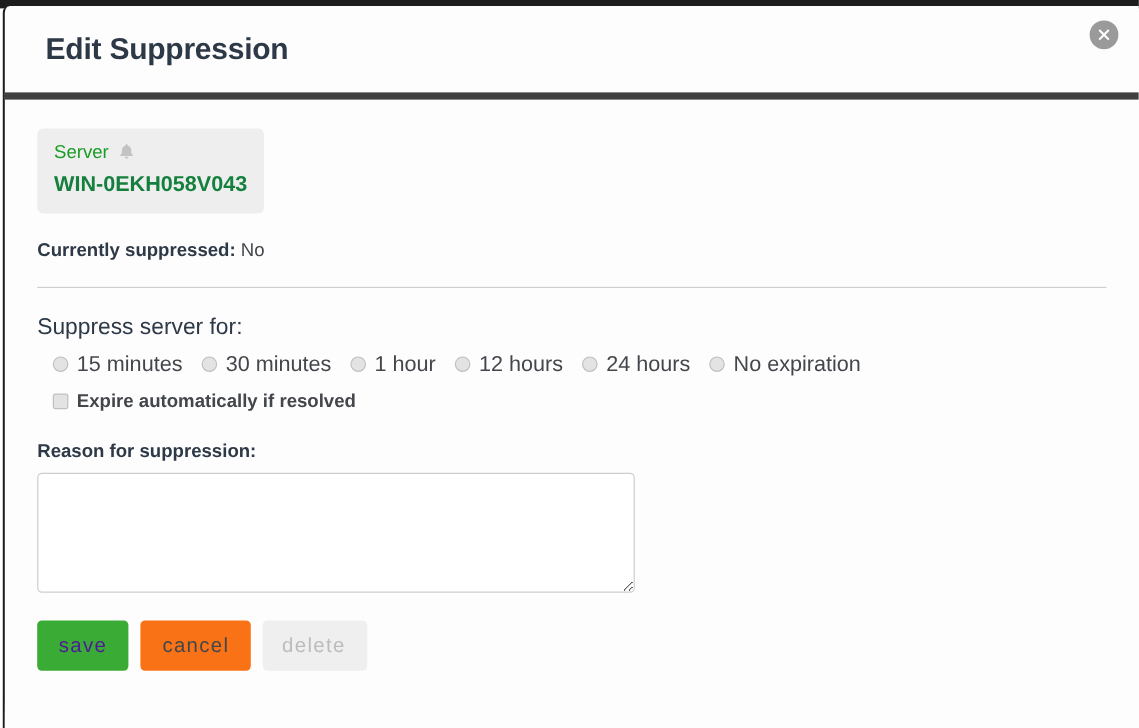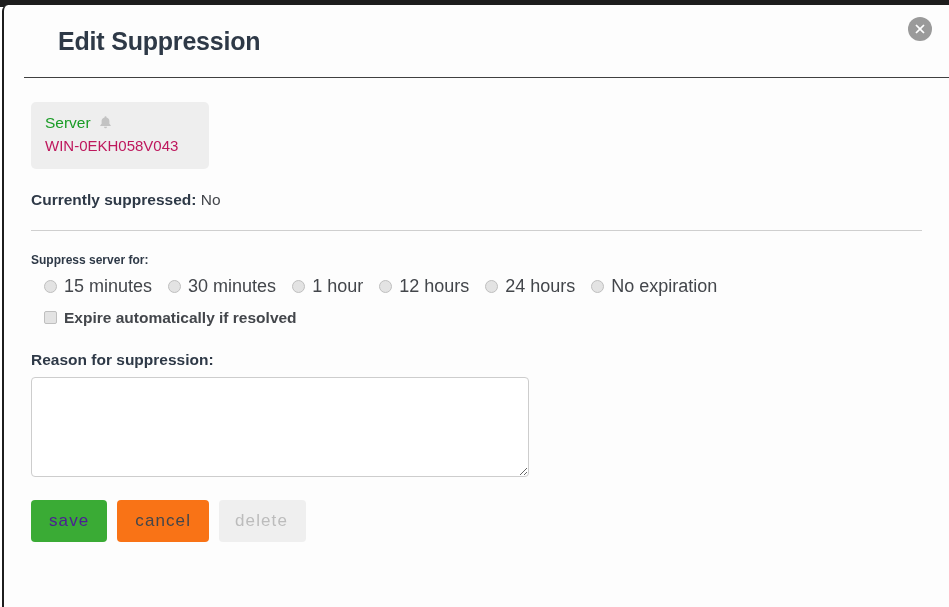--- a/index.html
+++ b/index.html
@@ -36,22 +36,21 @@
     border-left: 2px solid #1d1d1d;
     border-top-left-radius: 6px;
     box-sizing: border-box;
     overflow: hidden;
   }
 
   
   .modal-header {
     position: relative;
     height: 72px;
-    border-bottom: 1px solid #404040;
-    margin-left: 20px;
+    border-bottom: 6px solid #404040;
   }
   .modal-title {
     position: absolute;
     left: 34px;
     top: 22px;
     font-size: 25px;
     font-weight: bold;
     color: #2e3947;
     letter-spacing: -0.2px;
   }
@@ -91,25 +90,26 @@
     color: #1a9c26;
     line-height: 1.25;
     white-space: nowrap;
   }
   .bell-icon {
     display: inline-block;
     vertical-align: -2px;
     margin-left: 4px;
   }
   .chip-line2 {
-    font-size: 15px;
-    color: #be185d;
+    font-size: 18px;
+    color: #15803d;
     line-height: 1.35;
     margin-top: 2px;
     white-space: nowrap;
+    font-weight: bold;
   }
 
   
   .suppressed-line {
     margin-top: 22px;
     font-size: 15.5px;
     color: #43464b;
   }
   .suppressed-line .lbl {
     font-weight: bold;
@@ -119,22 +119,22 @@
   .divider {
     margin: 21px 0 0 0;
     height: 1px;
     background: #cfcfcf;
     border: 0;
   }
 
   
   .section-label {
     margin-top: 22px;
-    font-size: 12px;
-    font-weight: bold;
+    font-size: 19px;
+    font-weight: normal;
     color: #2e3947;
   }
 
   .radio-row {
     margin-top: 9px;
     margin-left: 13px;
     display: flex;
     align-items: center;
     white-space: nowrap;
   }

